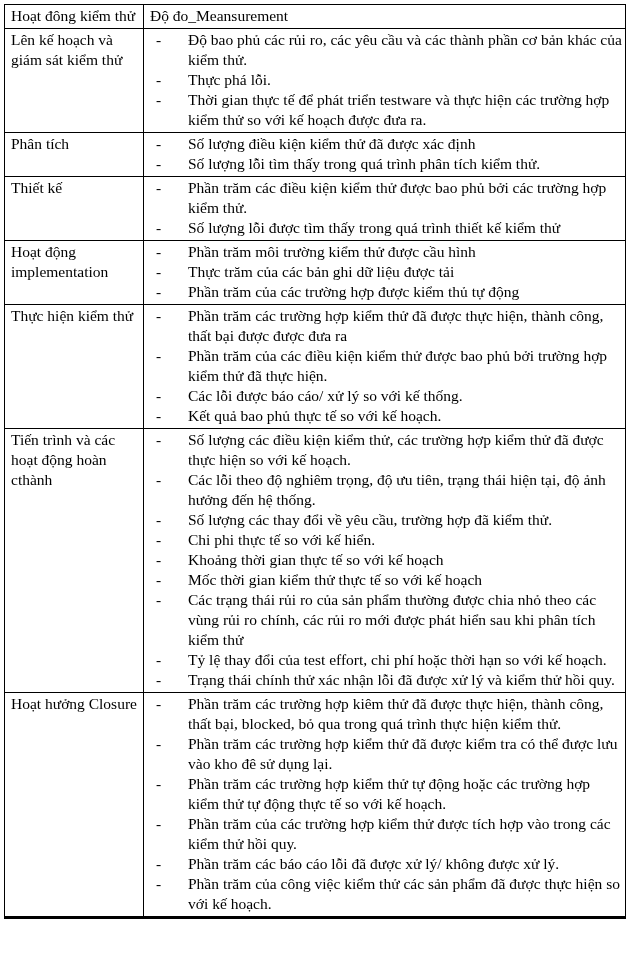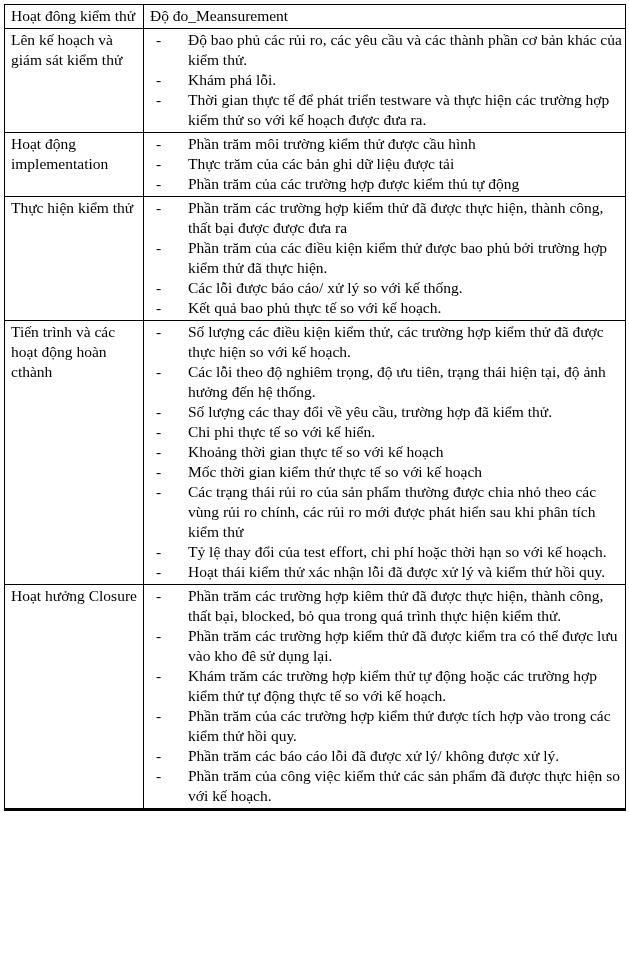--- a/index.html
+++ b/index.html
@@ -64,29 +64,55 @@
     </tr>
   <tr>
         <td class="activity-cell">Lên kế hoạch và giám sát kiểm thử</td>
         <td class="measurement-cell">
           <div class="m-item">
             <span class="m-dash">-</span>
             <span class="m-text">Độ bao phủ các rủi ro, các yêu cầu và các thành phần cơ bản khác của kiểm thử.</span>
           </div>
           <div class="m-item">
             <span class="m-dash">-</span>
-            <span class="m-text">Khám phá lỗi.</span>
+            <span class="m-text">Thực phá lỗi.</span>
           </div>
           <div class="m-item">
             <span class="m-dash">-</span>
             <span class="m-text">Thời gian thực tế để phát triển testware và thực hiện các trường hợp kiểm thử so với kế hoạch được đưa ra.</span>
           </div>
         </td>
       </tr>
       <tr>
+        <td class="activity-cell">Phân tích</td>
+        <td class="measurement-cell">
+          <div class="m-item">
+            <span class="m-dash">-</span>
+            <span class="m-text">Số lượng điều kiện kiểm thử đã được xác định</span>
+          </div>
+          <div class="m-item">
+            <span class="m-dash">-</span>
+            <span class="m-text">Số lượng lỗi tìm thấy trong quá trình phân tích kiểm thử.</span>
+          </div>
+        </td>
+      </tr>
+      <tr>
+        <td class="activity-cell">Thiết kế</td>
+        <td class="measurement-cell">
+          <div class="m-item">
+            <span class="m-dash">-</span>
+            <span class="m-text">Phần trăm các điều kiện kiểm thử được bao phủ bởi các trường hợp kiểm thử.</span>
+          </div>
+          <div class="m-item">
+            <span class="m-dash">-</span>
+            <span class="m-text">Số lượng lỗi được tìm thấy trong quá trình thiết kế kiểm thử</span>
+          </div>
+        </td>
+      </tr>
+      <tr>
         <td class="activity-cell">Hoạt động implementation</td>
         <td class="measurement-cell">
           <div class="m-item">
             <span class="m-dash">-</span>
             <span class="m-text">Phần trăm môi trường kiểm thử được cầu hình</span>
           </div>
           <div class="m-item">
             <span class="m-dash">-</span>
             <span class="m-text">Thực trăm của các bản ghi dữ liệu được tải</span>
           </div>
@@ -147,38 +173,38 @@
           <div class="m-item">
             <span class="m-dash">-</span>
             <span class="m-text">Các trạng thái rủi ro của sản phẩm thường được chia nhỏ theo các vùng rủi ro chính, các rủi ro mới được phát hiển sau khi phân tích kiểm thử</span>
           </div>
           <div class="m-item">
             <span class="m-dash">-</span>
             <span class="m-text">Tỷ lệ thay đổi của test effort, chi phí hoặc thời hạn so với kế hoạch.</span>
           </div>
           <div class="m-item">
             <span class="m-dash">-</span>
-            <span class="m-text">Hoạt thái kiểm thử xác nhận lỗi đã được xử lý và kiểm thử hồi quy.</span>
+            <span class="m-text">Trạng thái chính thử xác nhận lỗi đã được xử lý và kiểm thử hồi quy.</span>
           </div>
         </td>
       </tr>
       <tr>
         <td class="activity-cell">Hoạt hưởng Closure</td>
         <td class="measurement-cell">
           <div class="m-item">
             <span class="m-dash">-</span>
             <span class="m-text">Phần trăm các trường hợp kiêm thử đã được thực hiện, thành công, thất bại, blocked, bỏ qua trong quá trình thực hiện kiểm thử.</span>
           </div>
           <div class="m-item">
             <span class="m-dash">-</span>
             <span class="m-text">Phần trăm các trường hợp kiểm thử đã được kiểm tra có thể được lưu vào kho đê sử dụng lại.</span>
           </div>
           <div class="m-item">
             <span class="m-dash">-</span>
-            <span class="m-text">Khám trăm các trường hợp kiểm thử tự động hoặc các trường hợp kiểm thử tự động thực tế so với kế hoạch.</span>
+            <span class="m-text">Phần trăm các trường hợp kiểm thử tự động hoặc các trường hợp kiểm thử tự động thực tế so với kế hoạch.</span>
           </div>
           <div class="m-item">
             <span class="m-dash">-</span>
             <span class="m-text">Phần trăm của các trường hợp kiểm thử được tích hợp vào trong các kiểm thử hồi quy.</span>
           </div>
           <div class="m-item">
             <span class="m-dash">-</span>
             <span class="m-text">Phần trăm các báo cáo lỗi đã được xử lý/ không được xử lý.</span>
           </div>
           <div class="m-item">

